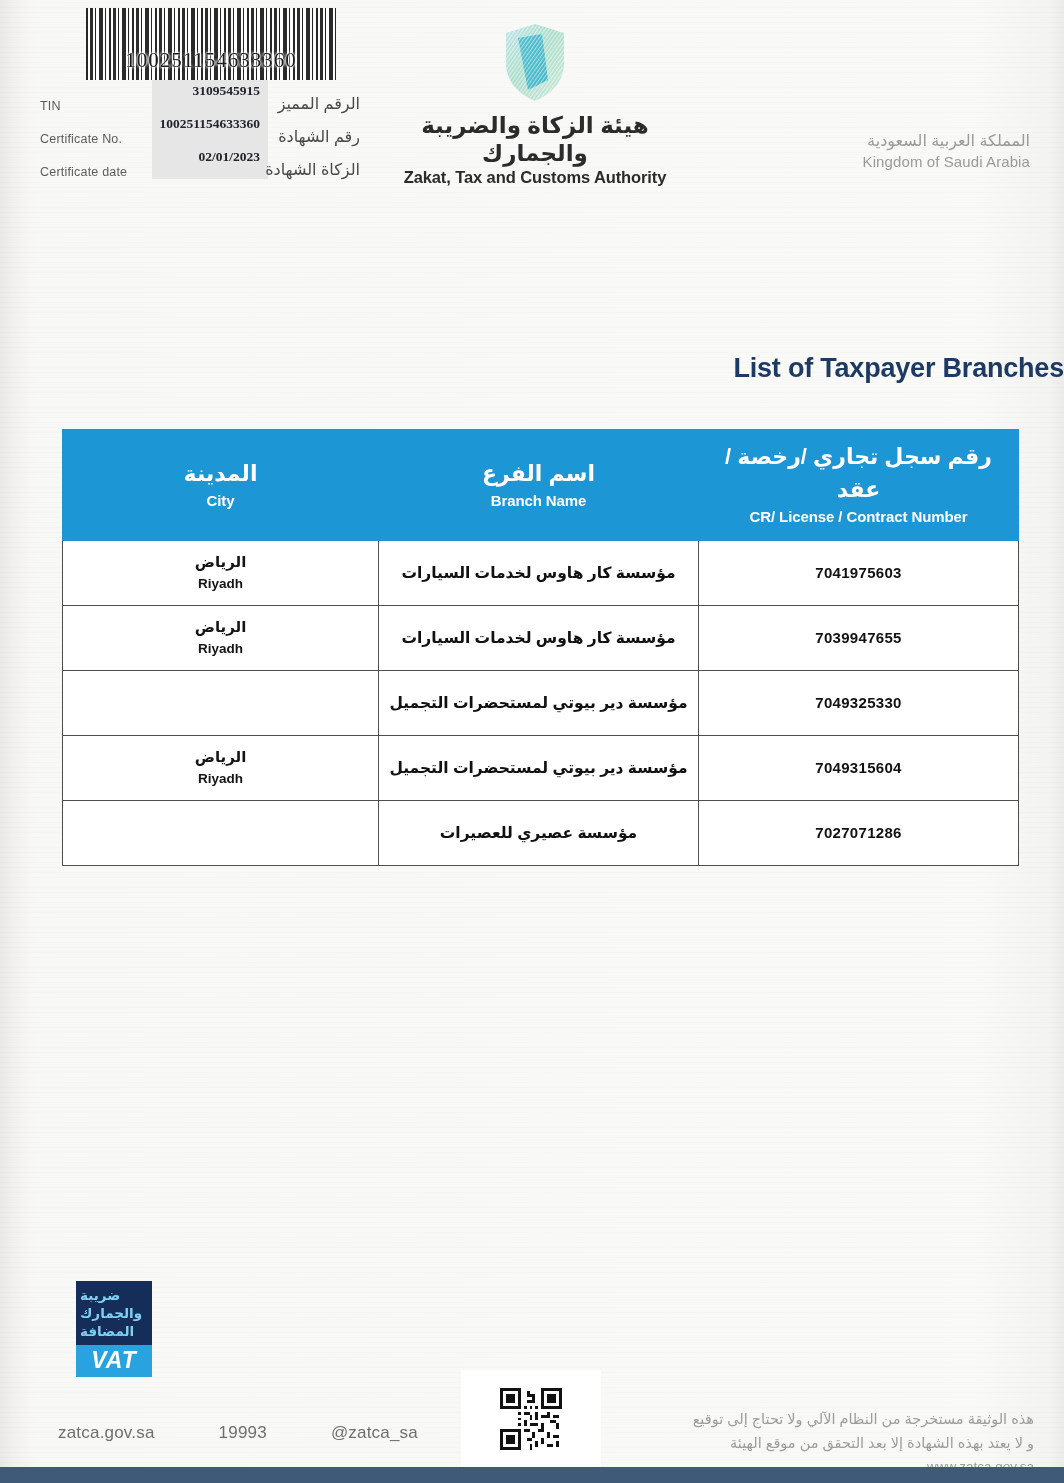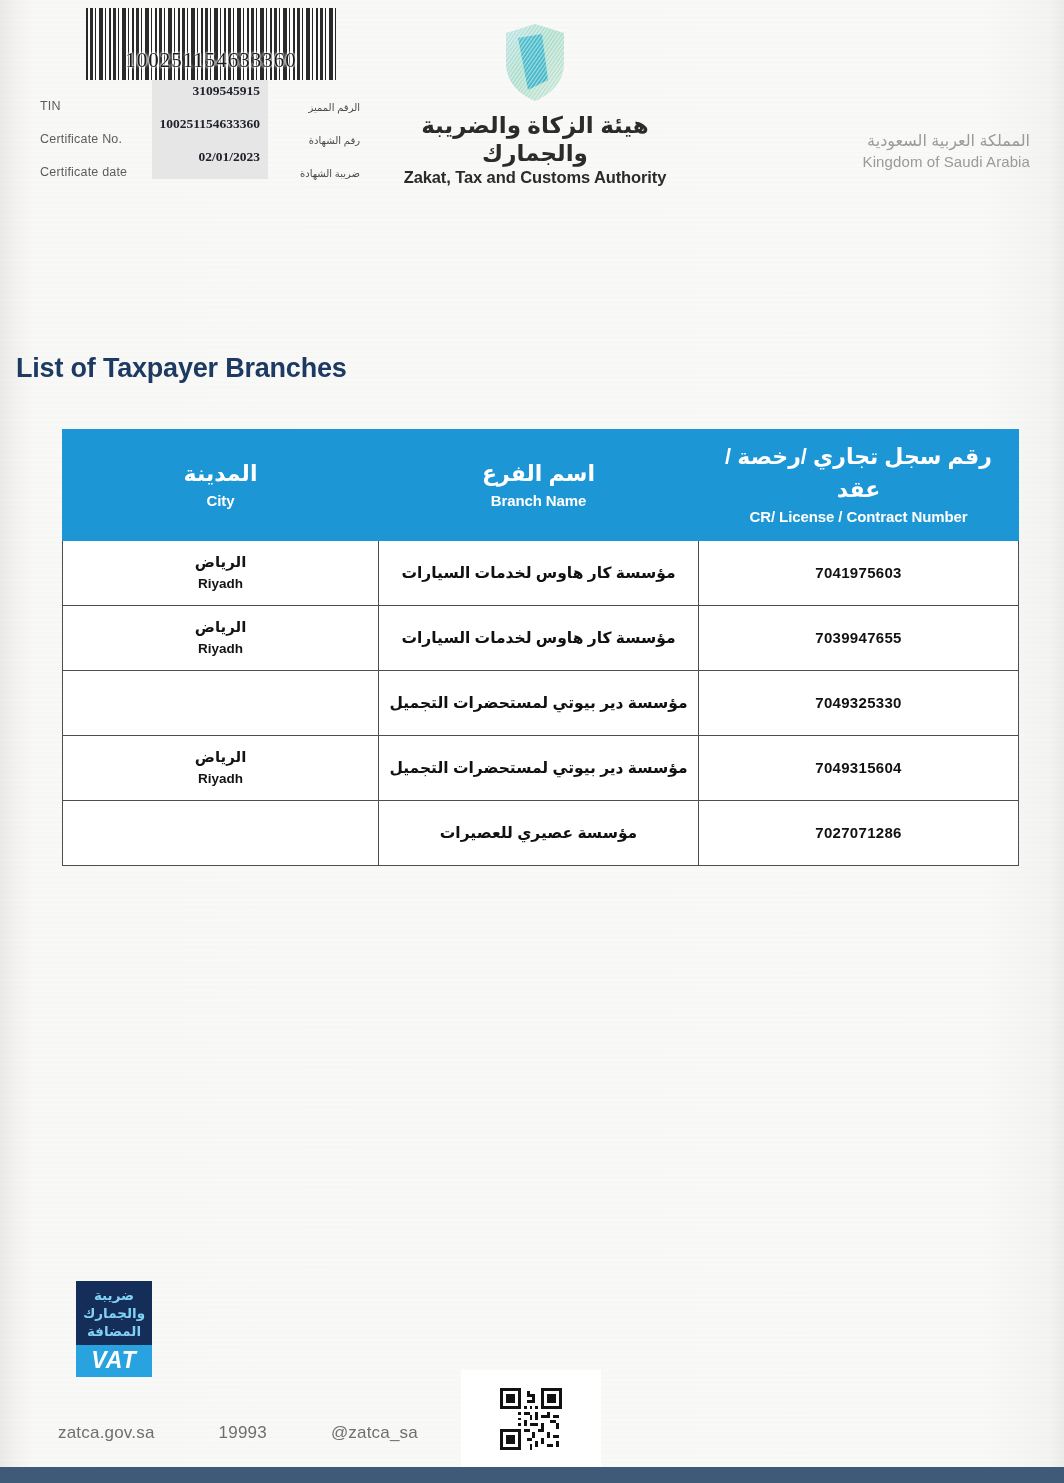--- a/index.html
+++ b/index.html
@@ -113,21 +113,21 @@
     padding-right: 8px;
     box-sizing: border-box;
     font-family: "Liberation Serif", "DejaVu Serif", serif;
     font-size: 13.5px;
     color: #20232b;
     font-weight: bold;
   }
   .field-label-ar {
     width: 86px;
     text-align: right;
-    font-size: 10px;
+    font-size: 16px;
     color: #4a4a4a;
     padding-left: 6px;
     direction: rtl;
     white-space: nowrap;
   }
 
   
   #logo-block {
     position: absolute;
     left: 380px;
@@ -185,26 +185,25 @@
     text-align: center;
     font-size: 34px;
     font-weight: bold;
     color: #1d3a63;
     direction: rtl;
   }
   #title-en {
     position: absolute;
     left: 0; right: 0;
     top: 353px;
-    text-align: left;
+    text-align: right;
     font-size: 27px;
     font-weight: bold;
     color: #1d3a63;
     letter-spacing: -.2px;
-    margin-left: 16px;
   }
 
   
   #branch-table {
     position: absolute;
     left: 62px;
     top: 429px;
     width: 956px;
     border-collapse: collapse;
     table-layout: fixed;
@@ -270,21 +269,21 @@
   
   #vat-logo {
     position: absolute;
     left: 76px;
     top: 1281px;
     width: 76px;
   }
   #vat-top {
     background: #152e59;
     padding: 6px 4px 5px 4px;
-    text-align: center;
+    text-align: left;
     direction: rtl;
   }
   #vat-top div {
     color: #7fd0f2;
     font-size: 13.5px;
     font-weight: bold;
     line-height: 1.32;
     letter-spacing: .5px;
   }
   #vat-bottom {
@@ -364,21 +363,21 @@
 
     <div class="field-row">
       <span class="field-label-en">Certificate No.</span>
       <span class="field-value">100251154633360</span>
       <span class="field-label-ar">رقم الشهادة</span>
     </div>
 
     <div class="field-row">
       <span class="field-label-en">Certificate date</span>
       <span class="field-value">02/01/2023</span>
-      <span class="field-label-ar">ضريبة الشهادة</span>
+      <span class="field-label-ar">الزكاة الشهادة</span>
     </div>
   </div>
 
   <div id="logo-block">
     <div id="shield">
       <svg viewBox="0 0 66 82" width="66" height="82" aria-hidden="true">
         <defs>
           <linearGradient id="gShield" x1="0" y1="0" x2="1" y2="1">
             <stop offset="0%" stop-color="#bfe3ea"></stop>
             <stop offset="45%" stop-color="#a9dcc9"></stop>
@@ -565,15 +564,20 @@
         <rect x="9" y="17" width="2" height="1"></rect>
           <rect x="12" y="18" width="1" height="2"></rect>
         <rect x="14" y="17" width="1" height="2"></rect>
           <rect x="16" y="19" width="2" height="1"></rect>
         <rect x="19" y="18" width="1" height="2"></rect>
           <rect x="10" y="19" width="1" height="2"></rect>
       </g>
     </svg>
   </div>
 
+  <div id="footer-right">
+    <div>هذه الوثيقة مستخرجة من النظام الآلي ولا تحتاج إلى توقيع</div>
+    <div>و لا يعتد بهذه الشهادة إلا بعد التحقق من موقع الهيئة</div>
+    <div class="ltr">www.zatca.gov.sa</div>
+  </div>
 
   <div id="bottom-bar"></div>
 </div>
 
 </body></html>

